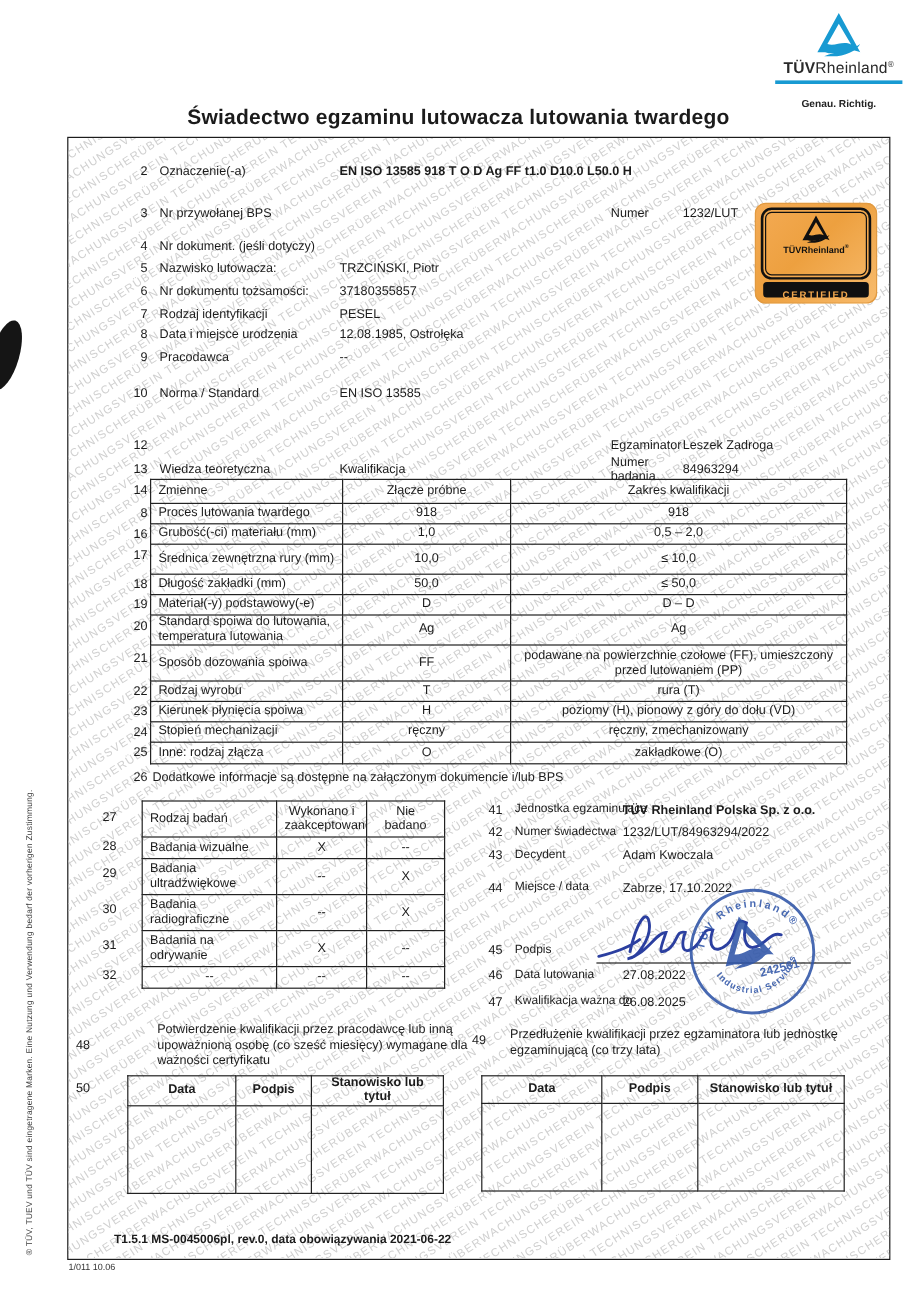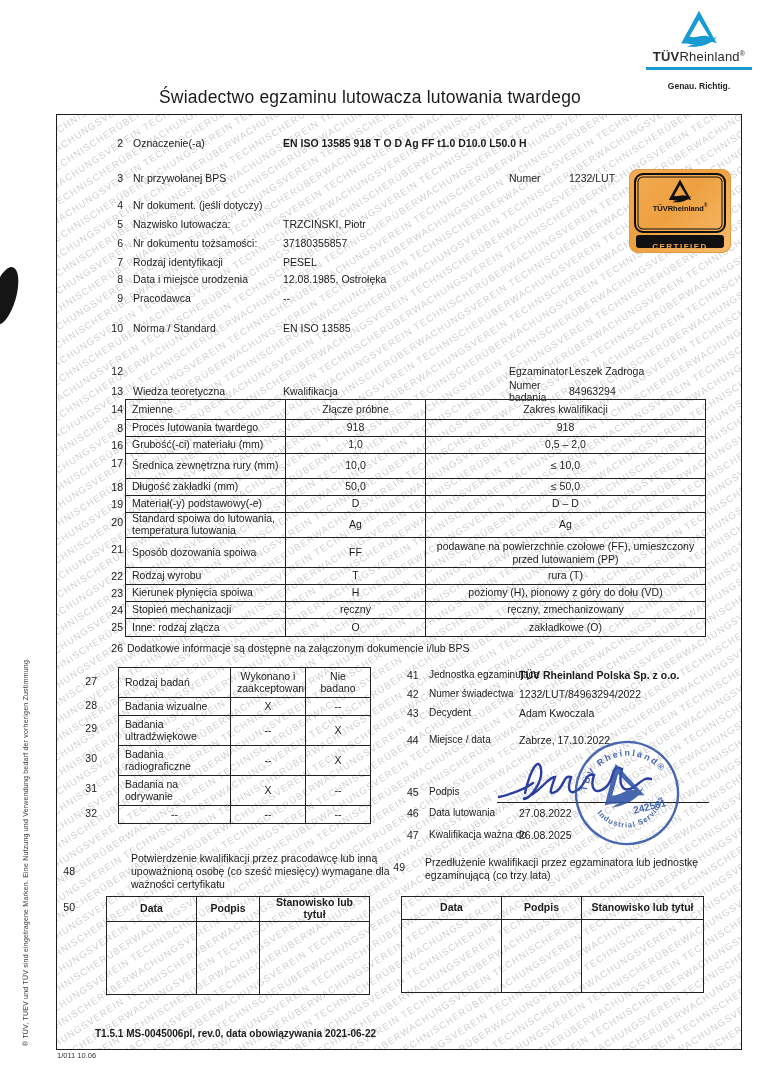--- a/index.html
+++ b/index.html
@@ -7,21 +7,21 @@
   .pos{position:absolute}
   .b{font-weight:bold}
   
   .brand{left:646px;top:10px;width:106px;text-align:center}
   .brand .tri{width:40px;height:38px;color:#189ad2;display:block;margin:0 auto}
   .brand-name{font-size:13px;color:#2a2a2a;letter-spacing:.2px;margin-top:1px;white-space:nowrap}
   .brand-name sup{font-size:7px}
   .brand-bar{height:3px;background:#189ad2;margin-top:3px}
   .tagline{font-size:8.5px;font-weight:bold;color:#222;margin-top:11px}
   
-  .title{left:90px;top:87px;width:560px;text-align:center;font-size:17.5px;font-weight:normal;letter-spacing:.2px}
+  .title{left:102px;top:87px;width:560px;text-align:center;font-size:17.5px;font-weight:bold;letter-spacing:.2px}
   
   .frame{left:56px;top:114px;width:684px;height:934px;border:1.6px solid #1c1c1c;overflow:hidden;background:#fff}
   .wm{position:absolute;left:-520px;top:-340px;width:1900px;color:#d0d0d0;font-size:9.5px;line-height:15px;letter-spacing:1.1px;word-break:break-all;transform:rotate(-33deg);z-index:0;user-select:none}
   .layer{position:absolute;inset:0;z-index:1}
   
   .frow{position:absolute;left:0;width:684px;height:14px;font-size:10.5px;white-space:nowrap}
   .no{position:absolute;left:44px;width:22px;text-align:right}
   .lbl{position:absolute;left:76px}
   .val{position:absolute;left:226px}
   .rlbl{position:absolute;left:452px}

